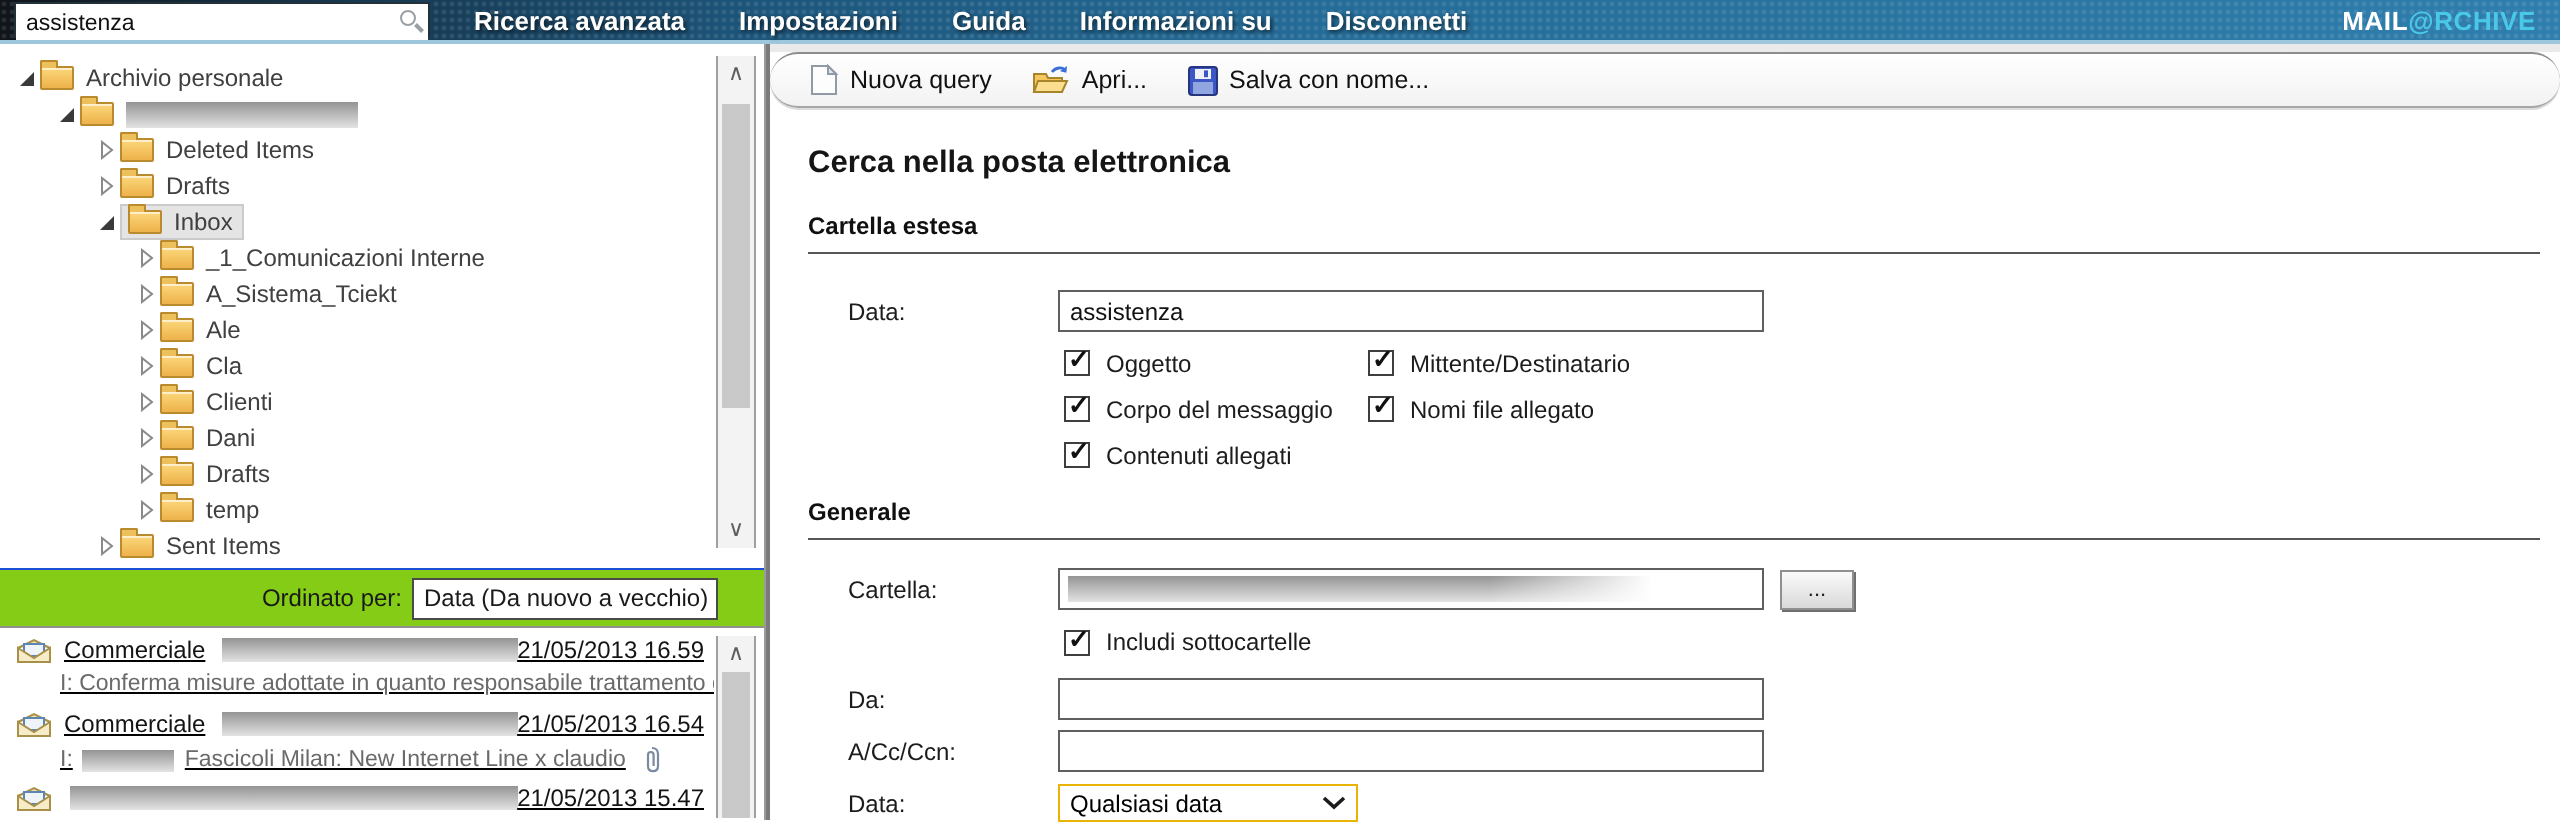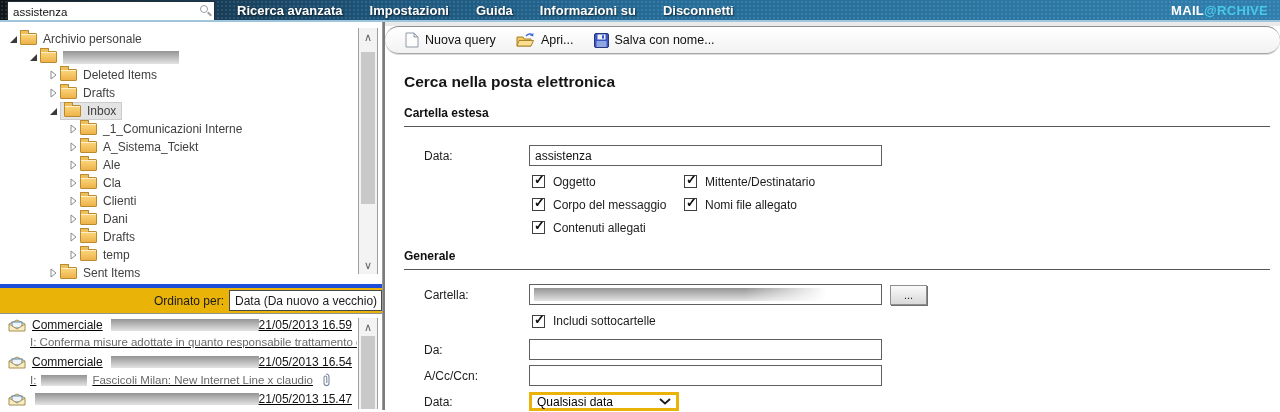--- a/index.html
+++ b/index.html
@@ -58,23 +58,23 @@
   .sb-tree { right:4px; top:6px; height:246px; }
   .sb-mail { right:4px; top:4px; height:92px; border-bottom:none; }
   .sb-ch { position:absolute; left:0; width:100%; text-align:center; color:#5f5f5f;
     font-size:11px; line-height:14px; height:14px; cursor:pointer; }
   .sb-up{top:2px;} .sb-dn{bottom:2px;}
   .sb-th { position:absolute; left:2px; width:14px; background:#c9c9c9; cursor:pointer; }
   .th-tree { top:24px; height:152px; }
   .th-mail { top:18px; height:74px; }
 
   
-  .sortbar { height:30px; border-top:4px solid #1d4ed8; border-bottom:1px solid #909090;
-    background:#eab308; display:flex; align-items:center; justify-content:flex-end;
-    font-size:12px; color:#1a1a1a; }
+  .sortbar { height:30px; border-top:1px solid #1d4ed8; border-bottom:1px solid #909090;
+    background:#84cc16; display:flex; align-items:center; justify-content:flex-end;
+    padding-right:23px; font-size:12px; color:#1a1a1a; }
   .sortsel { width:153px; height:21px; border:1px solid #4a4a4a; background:#fff;
     display:flex; align-items:center; justify-content:space-between; padding:0 5px;
     margin-left:5px; cursor:pointer; }
   .sortsel span { font-size:12px; white-space:nowrap; }
 
   
   .emails { position:relative; height:95px; overflow:hidden; padding-top:3px;text-decoration:underline; }
   .erow { height:37px; }
   .eline1 { display:flex; align-items:center; height:16px; padding:0 30px 0 8px; font-size:12px; color:#141414; }
   .env { flex:none; margin-right:6px; }
@@ -113,21 +113,21 @@
   .fakein { width:353px; height:21px; border:1px solid #5f5f5f; background:#fff;
     display:flex; align-items:center; padding:0 4px; position:relative; }
   .r-cart { width:292px; height:13px; position:relative; }
   .r-cart::after { content:""; position:absolute; inset:0;
     background:linear-gradient(to right, rgba(255,255,255,0) 72%, #ffffff 100%); }
   .browse { width:37px; height:20px; margin-left:8px; font-size:11px; color:#222;
     background:linear-gradient(#fafafa,#d9d9d9); border:1px solid #8f8f8f;
     box-shadow:1px 1px 0 #6f6f6f; cursor:pointer; line-height:10px; }
   .row-sub { margin:9px 0 0 128px; }
   .row-da { margin-top:11px; } .row-acc { margin-top:5px; } .row-data { margin-top:6px; }
-  .datasel { width:150px; height:19px; border:3px solid #eab308; background:#fff;
+  .datasel { width:150px; height:19px; border:1px solid #eab308; background:#fff;
     display:flex; align-items:center; justify-content:space-between; padding:0 5px;
     font-size:12px; cursor:pointer; }
   svg { display:block; }
 </style>
 </head>
 <body>
 
 <div class="app">
 
   <header class="topbar">

